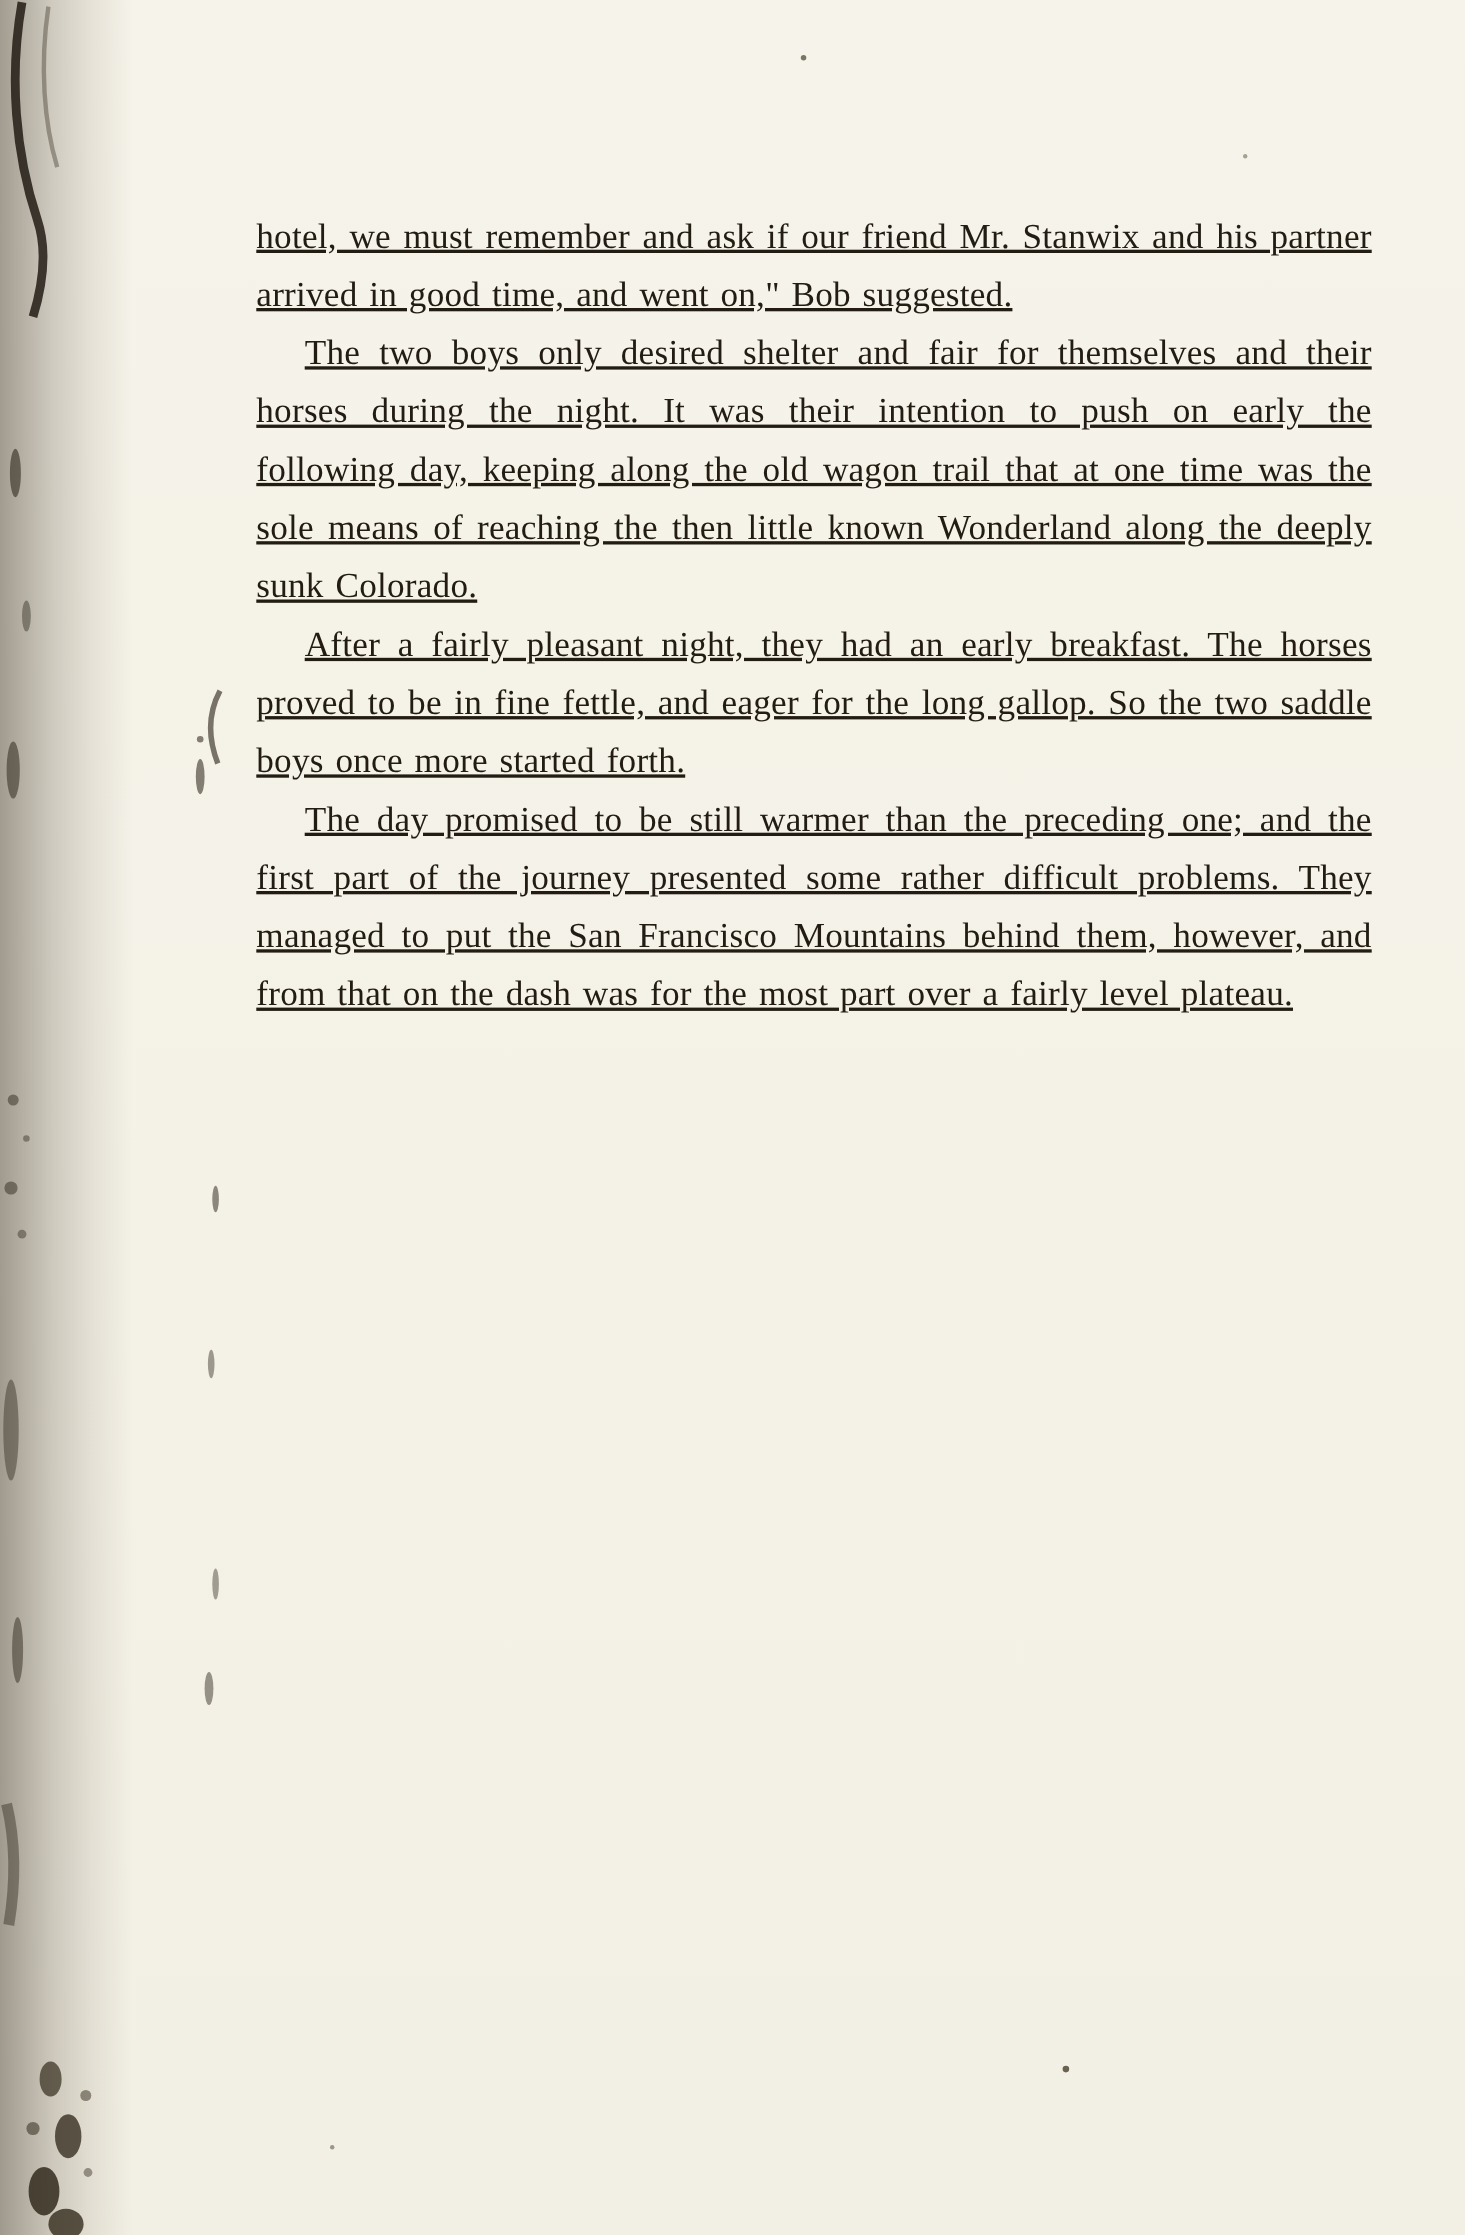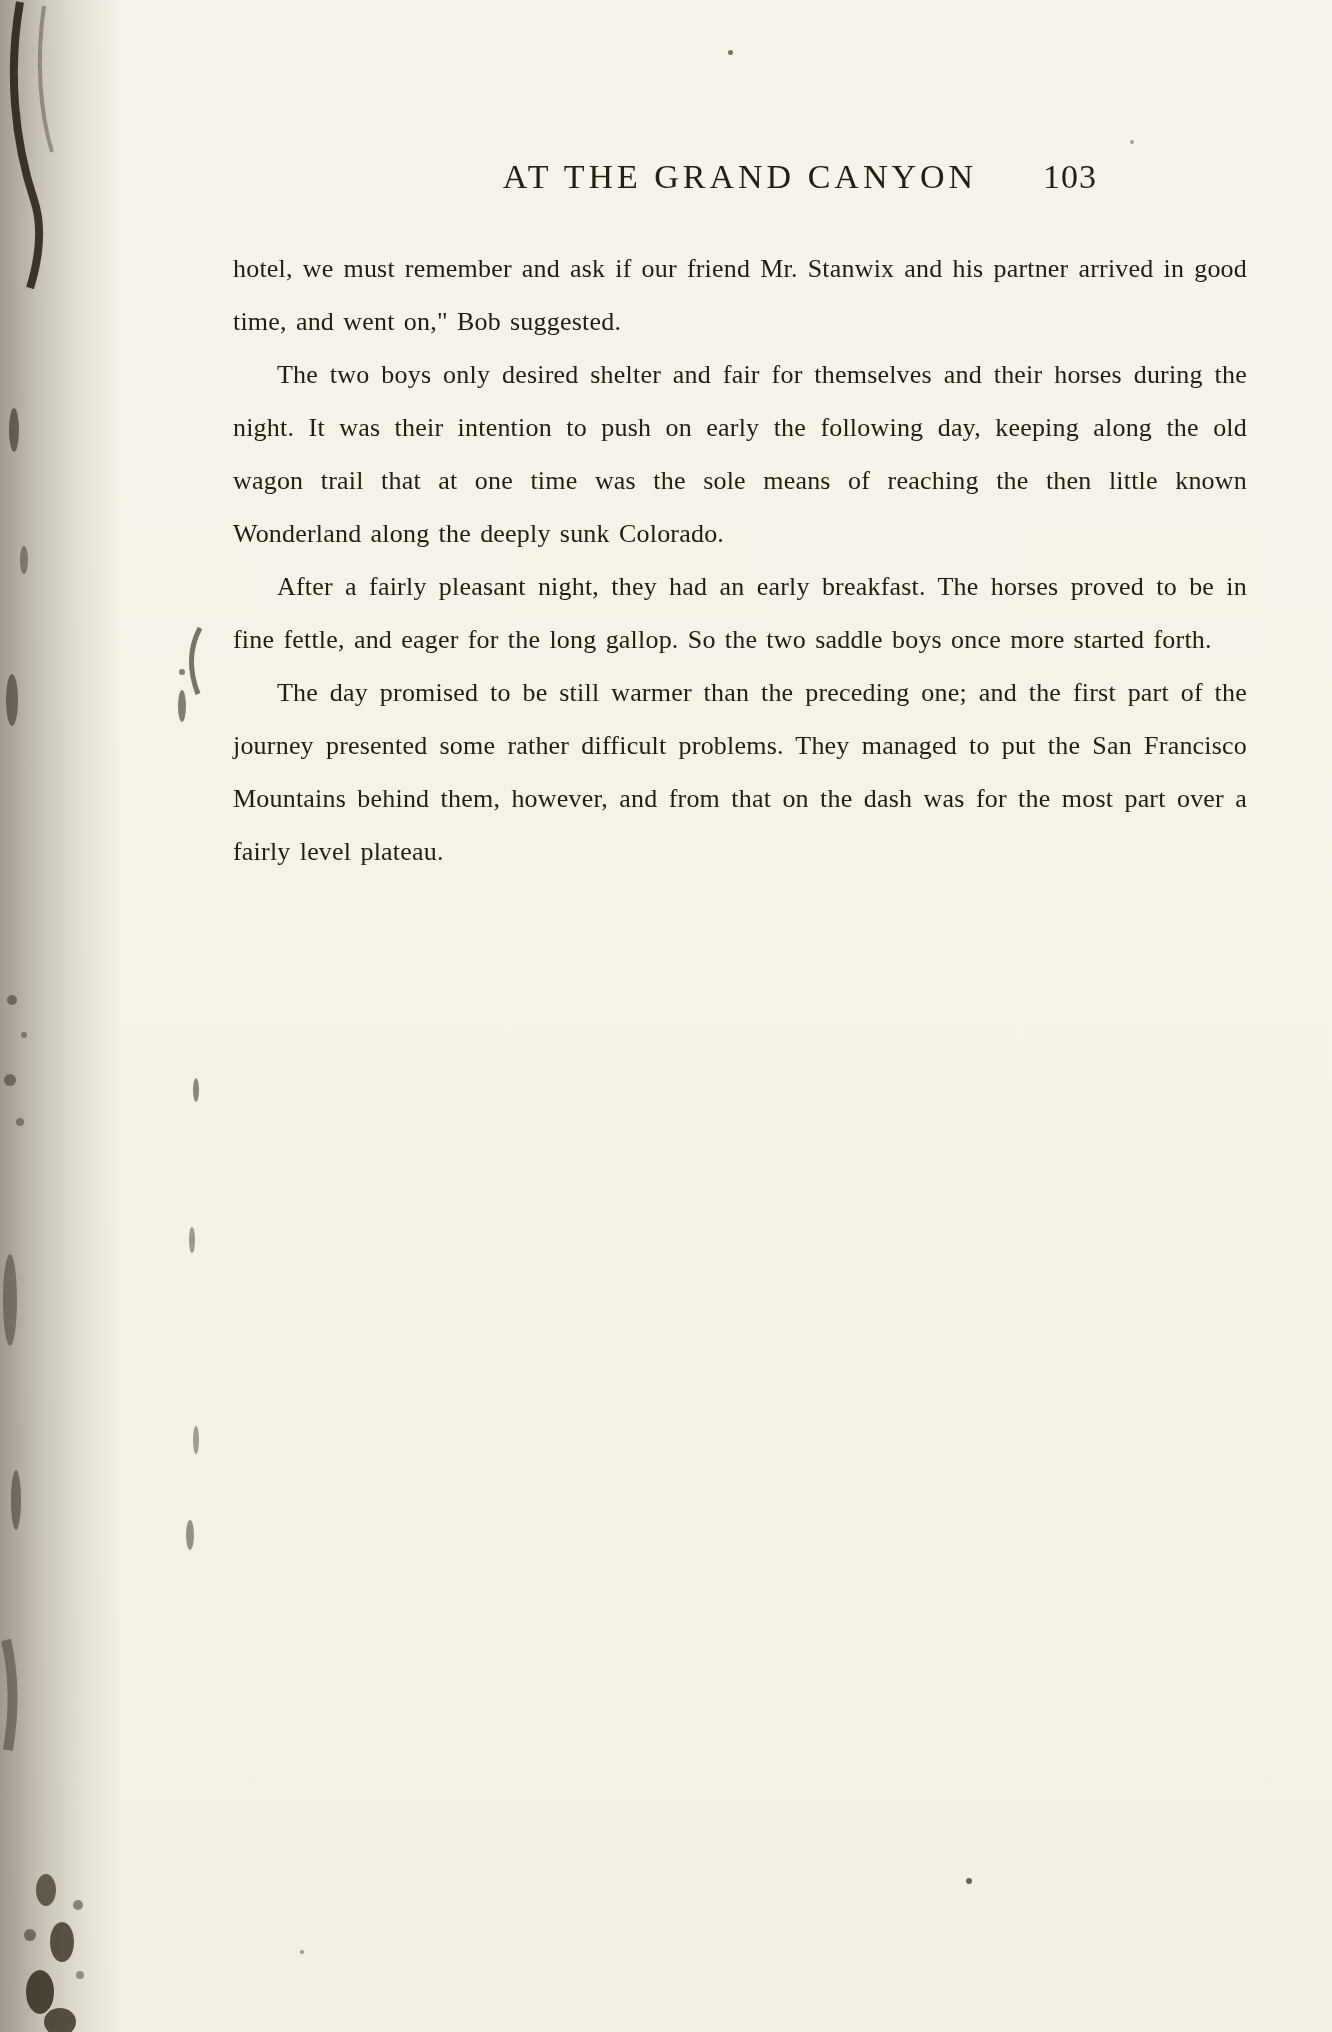--- a/index.html
+++ b/index.html
@@ -52,25 +52,26 @@
   }
   .running-header .pagenum {
     position: absolute;
     right: 150px;
     top: 0;
     letter-spacing: 1px;
   }
 
   .body-text {
     margin-top: 30px;
-    font-size: 26px;
+    font-size: 32px;
     line-height: 53px;
     text-align: justify;
     word-spacing: 2.5px;
     letter-spacing: 0.2px;
+    text-decoration: underline;
   }
   .body-text p { margin: 0; }
   .body-text p.indent { text-indent: 44px; }
 
   .speck {
     position: absolute;
     background: #473e2b;
     border-radius: 50%;
     pointer-events: none;
   }
@@ -120,24 +121,20 @@
   </svg>
 </div>
 
 <div class="speck s1"></div>
 <div class="speck s2"></div>
 <div class="speck s3"></div>
 <div class="speck s4"></div>
 
 <div class="page-content">
 
-  <div class="running-header">
-    <span class="title">AT THE GRAND CANYON</span>
-    <span class="pagenum">103</span>
-  </div>
 
   <div class="body-text">
     <p class="no-indent">hotel, we must remember and ask if our friend Mr. Stanwix and his partner arrived in good time, and went on," Bob suggested.</p>
     <p class="indent">The two boys only desired shelter and fair for themselves and their horses during the night.  It was their intention to push on early the following day, keeping along the old wagon trail that at one time was the sole means of reaching the then little known Wonderland along the deeply sunk Colorado.</p>
     <p class="indent">After a fairly pleasant night, they had an early breakfast.  The horses proved to be in fine fettle, and eager for the long gallop.  So the two saddle boys once more started forth.</p>
     <p class="indent">The day promised to be still warmer than the preceding one; and the first part of the journey presented some rather difficult problems.  They managed to put the San Francisco Mountains behind them, however, and from that on the dash was for the most part over a fairly level plateau.</p>
   </div>
 
 </div>
 

